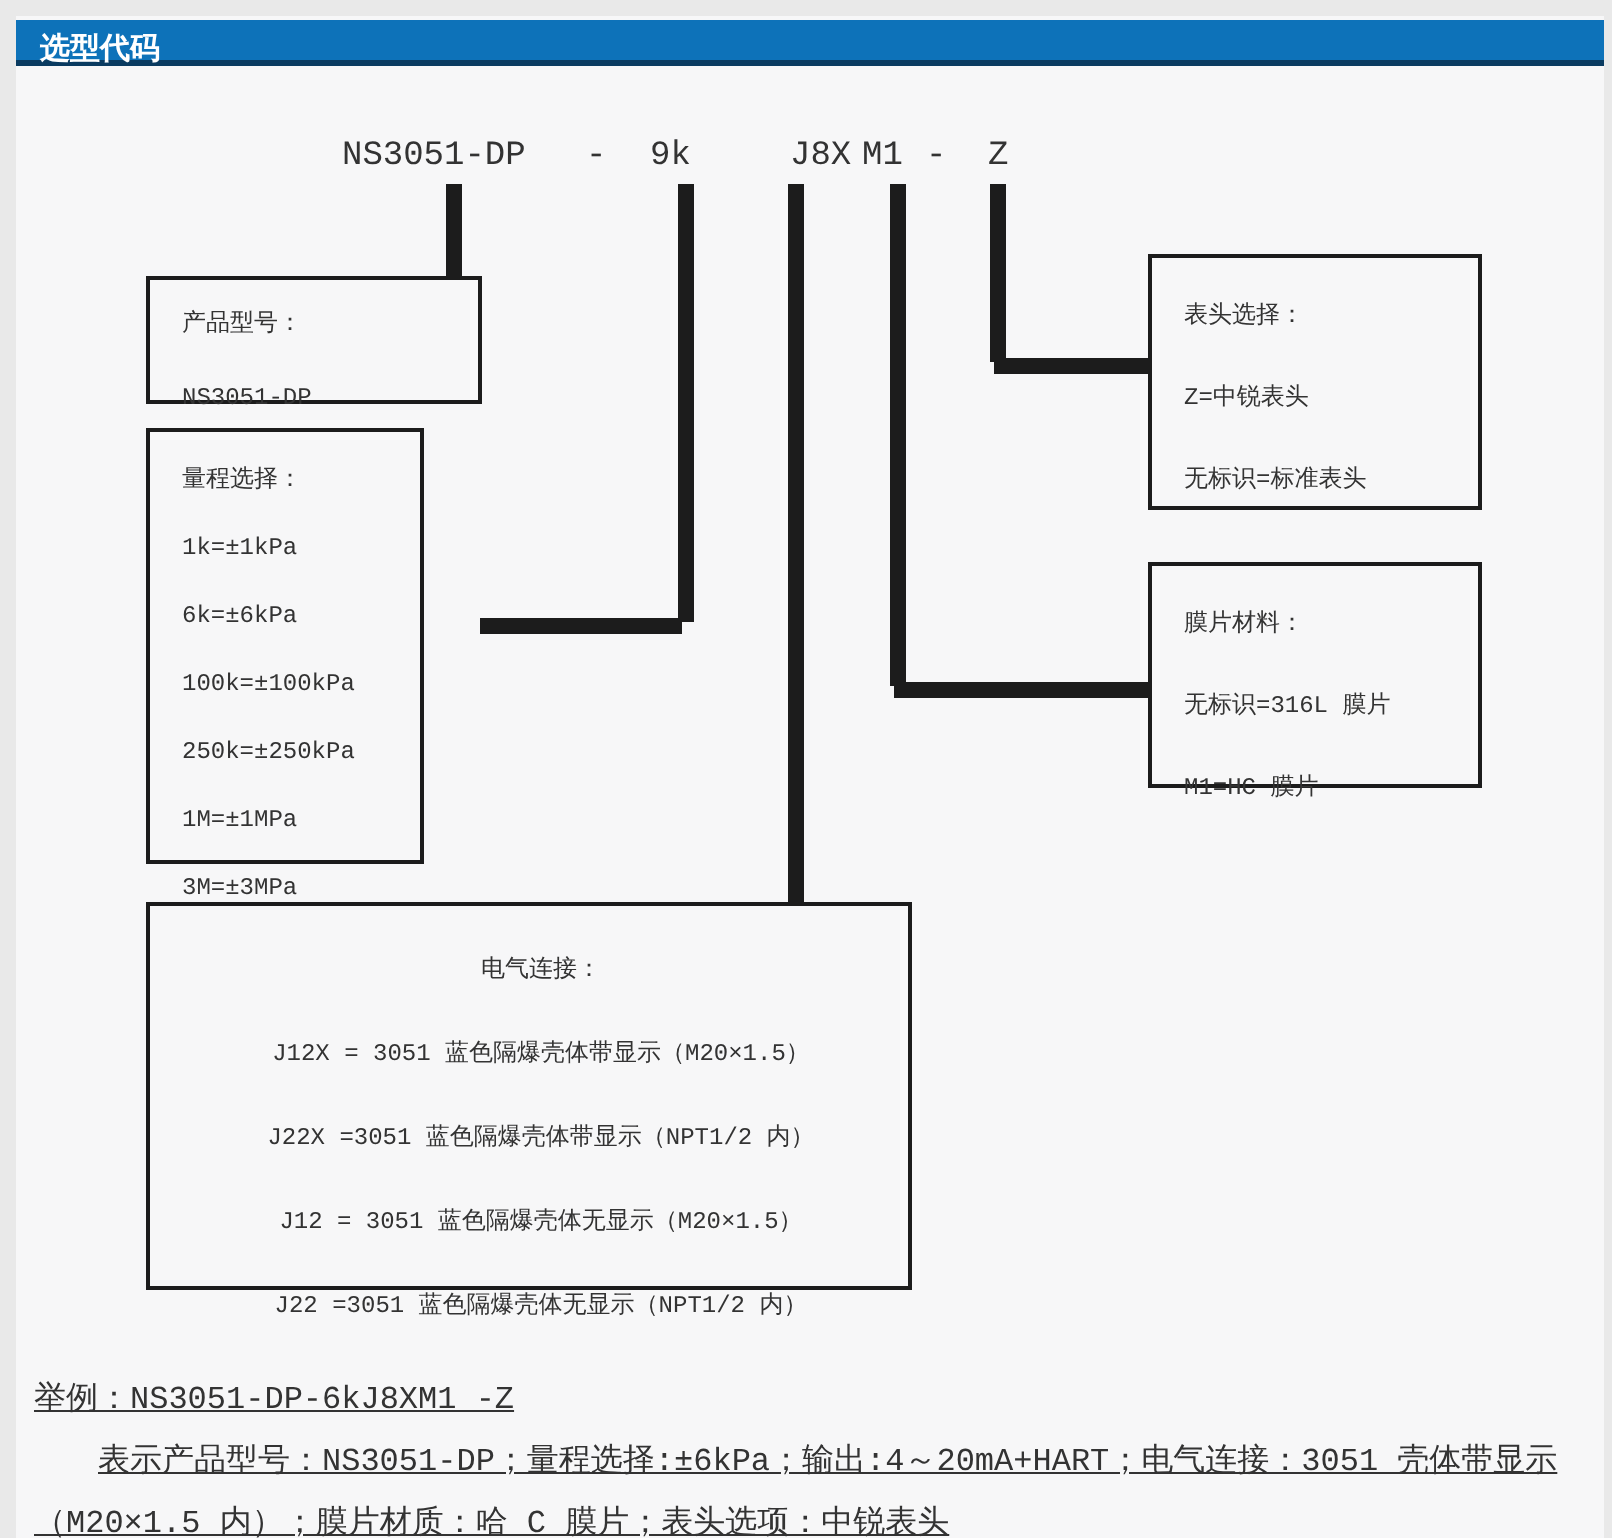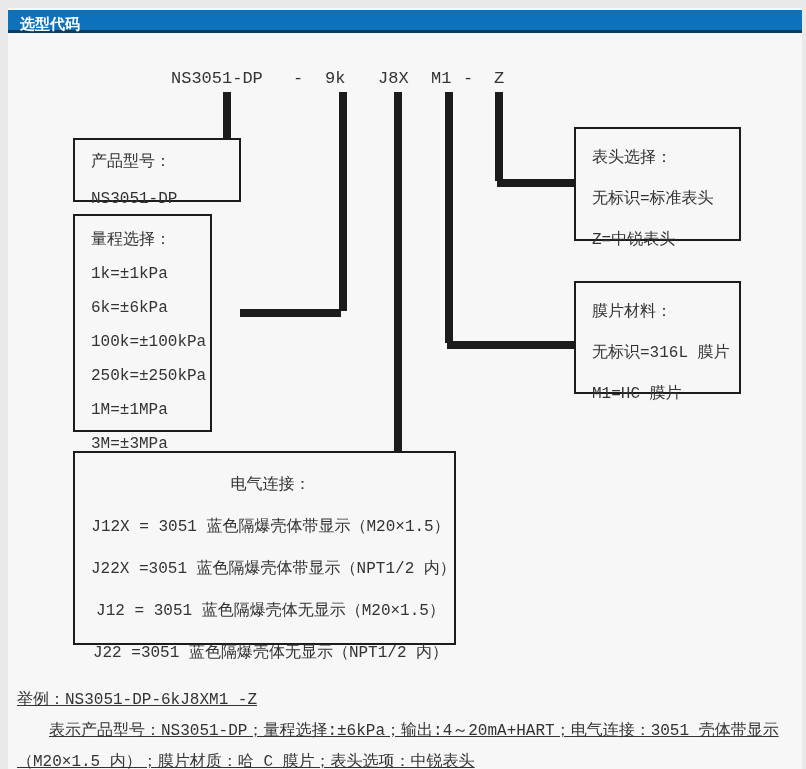--- a/index.html
+++ b/index.html
@@ -24,46 +24,46 @@
     position:absolute; top:57px;
     font-size:17px; white-space:nowrap;
   }
   .cline { position:absolute; background:var(--box-border,#1c1c1c); }
   .vline { width:2px; }
   .hline { height:2px; }
   .box {
     position:absolute;
     border:2px solid var(--box-border,#1c1c1c);
     background:transparent;
-    font-size:16px;
+    font-size:12px;
   }
   .box div { white-space:nowrap; }
   .box-product   { left:65px;  top:130px; width:168px; height:64px;  padding:4px 0 0 12px; line-height:29px; }
   .box-range     { left:65px;  top:206px; width:139px; height:218px; padding:7px 0 0 12px; line-height:26px; }
   .box-electrical{ left:65px;  top:443px; width:383px; height:194px; padding:11px 0 0 12px; line-height:34px;text-align:center; }
-  .box-display   { left:566px; top:119px; width:167px; height:114px; padding:9px 0 0 12px; line-height:33px; }
+  .box-display   { left:566px; top:119px; width:167px; height:128px; padding:9px 0 0 12px; line-height:33px; }
   .box-diaphragm { left:566px; top:273px; width:167px; height:113px; padding:9px 0 0 12px; line-height:33px; }
   .example-line { position:absolute; font-size:16px; white-space:nowrap;text-decoration:underline; }
   .ex1 { left:5px;  top:677px; }
   .ex2 { left:37px; top:708px; }
   .ex3 { left:5px;  top:739px; }
 </style>
 </head>
 <body>
 
 <div class="page">
 
   <div class="header">
     <span>选型代码</span>
   </div>
 
   <span class="code-seg" style="left:159px">NS3051-DP</span>
   <span class="code-seg" style="left:281px">-</span>
   <span class="code-seg" style="left:313px">9k</span>
-  <span class="code-seg" style="left:366px">J8X</span>
+  <span class="code-seg" style="left:383px">J8X</span>
   <span class="code-seg" style="left:419px">M1</span>
   <span class="code-seg" style="left:451px">-</span>
   <span class="code-seg" style="left:482px">Z</span>
 
   <div class="cline vline" style="left:215px; top:84px; height:46px"></div>
   <div class="cline vline" style="left:331px; top:84px; height:219px"></div>
   <div class="cline hline" style="left:232px; top:301px; width:101px"></div>
   <div class="cline vline" style="left:386px; top:84px; height:361px"></div>
   <div class="cline vline" style="left:437px; top:84px; height:251px"></div>
   <div class="cline hline" style="left:439px; top:333px; width:127px"></div>
@@ -88,22 +88,22 @@
   <div class="box box-electrical">
     <div>电气连接：</div>
     <div>J12X = 3051 蓝色隔爆壳体带显示（M20×1.5）</div>
     <div>J22X =3051 蓝色隔爆壳体带显示（NPT1/2 内）</div>
     <div>J12 = 3051 蓝色隔爆壳体无显示（M20×1.5）</div>
     <div>J22 =3051 蓝色隔爆壳体无显示（NPT1/2 内）</div>
   </div>
 
   <div class="box box-display">
     <div>表头选择：</div>
+    <div>Z=中锐表头</div>
     <div>无标识=标准表头</div>
-    <div>Z=中锐表头</div>
   </div>
 
   <div class="box box-diaphragm">
     <div>膜片材料：</div>
     <div>无标识=316L 膜片</div>
     <div>M1=HC 膜片</div>
   </div>
 
   <div class="example-line ex1">举例：NS3051-DP-6kJ8XM1 -Z</div>
   <div class="example-line ex2">表示产品型号：NS3051-DP；量程选择:±6kPa；输出:4～20mA+HART；电气连接：3051 壳体带显示</div>

